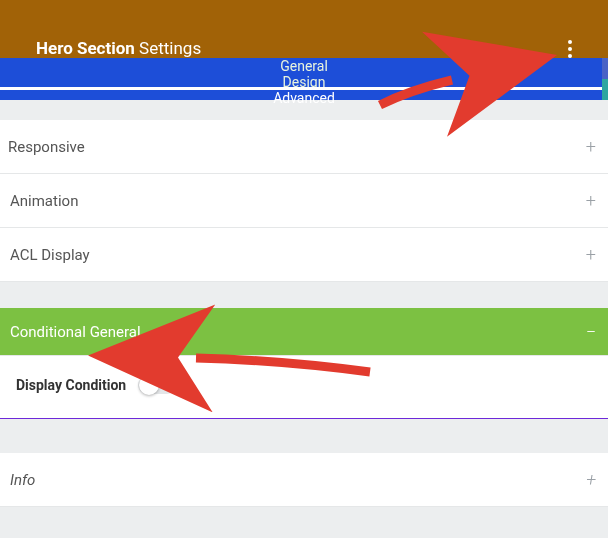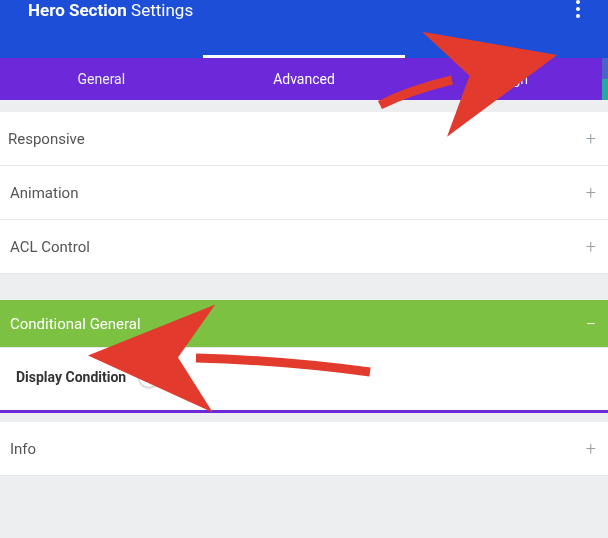--- a/index.html
+++ b/index.html
@@ -5,43 +5,44 @@
   * { box-sizing: border-box; margin: 0; padding: 0; }
   body {
     font-family: -apple-system, BlinkMacSystemFont, "Segoe UI", Roboto, sans-serif;
     background: #eceeef;
     width: 608px;
     height: 538px;
     overflow: hidden;
     position: relative;
   }
   .header {
-    background: #1d4ed8;
+    background: #a16207;
     color: #fff;
     height: 58px;
     display: flex;
-    align-items: flex-start;
+    align-items: flex-end;
     justify-content: space-between;
-    padding: 0 28px;
+    padding: 0 36px;
   }
   .header-title { font-size: 17px; font-weight: 400; }
   .header-title b { font-weight: 700; }
   .kebab {
     display: flex;
     flex-direction: column;
     gap: 3px;
     cursor: pointer;
   }
   .kebab span {
     width: 4px; height: 4px; border-radius: 50%; background: #fff;
   }
   .tabs {
     display: flex;
-    background: #6d28d9;
+    background: #1d4ed8;
     height: 42px;
+    flex-direction: column;
   }
   .tab {
     flex: 1;
     display: flex;
     align-items: center;
     justify-content: center;
     color: #e8f3dd;
     font-size: 14px;
     cursor: pointer;
     position: relative;
@@ -73,37 +74,37 @@
     border-bottom: 1px solid #e5e7e8;
     height: 54px;
     display: flex;
     align-items: center;
     justify-content: space-between;
     padding: 0 12px 0 10px;
     color: #555;
     font-size: 15px;
     cursor: pointer;
   }
-  .panel:first-child { margin-top: 12px; padding-left: 8px; }
+  .panel:first-child { margin-top: 20px; padding-left: 8px; }
   .panel .plus {
     color: #9aa0a6;
     font-size: 18px;
     font-weight: 300;
   }
   .panel.open {
     background: #7cc142;
     color: #fff;
     margin-top: 26px;
     height: 48px;
   }
   .panel.open .plus { color: #fff; }
   .panel-body {
     background: #fff;
     padding: 20px 16px 24px 16px;
-    border-bottom: 3px solid #6d28d9;
+    border-bottom: 1px solid #6d28d9;
     display: flex;
     align-items: center;
     gap: 12px;
   }
   .panel-body-label {
     font-weight: 700;
     font-size: 14px;
     color: #333;
   }
   .toggle {
@@ -115,21 +116,21 @@
     cursor: pointer;
   }
   .toggle-knob {
     position: absolute;
     left: 1px; top: -1px;
     width: 20px; height: 20px;
     border-radius: 50%;
     background: #fff;
     box-shadow: 0 1px 3px rgba(0,0,0,.3);
   }
-  .info-panel { margin-top: 9px; }
+  .info-panel { margin-top: 34px; font-style: italic; }
 
   
   .arrows {
     position: absolute;
     top: 0; left: 0;
     pointer-events: none;
   }
 </style>
 </head>
 <body>
@@ -143,25 +144,25 @@
     <span></span>
       <span></span>
       <span></span>
   </div>
 </div>
 
 <div class="tabs">
   <div class="tab">
     <span>General</span>
   </div>
+  <div class="tab">
+    <span>Design</span>
+  </div>
   <div class="tab active">
     <span>Advanced</span>
-  </div>
-  <div class="tab">
-    <span>Design</span>
   </div>
 </div>
 
 <div class="side-stripes">
   <div class="stripe1"></div>
   <div class="stripe2"></div>
 </div>
 
 <div class="panel-list">
 
@@ -169,21 +170,21 @@
     <span>Responsive</span>
     <span class="plus">+</span>
   </div>
 
   <div class="panel">
     <span>Animation</span>
     <span class="plus">+</span>
   </div>
 
   <div class="panel">
-    <span>ACL Control</span>
+    <span>ACL Display</span>
     <span class="plus">+</span>
   </div>
 
   <div class="panel open">
     <span>Conditional General</span>
     <span class="plus">−</span>
   </div>
   <div class="panel-body">
     <span class="panel-body-label">Display Condition</span>
     <div class="toggle">

